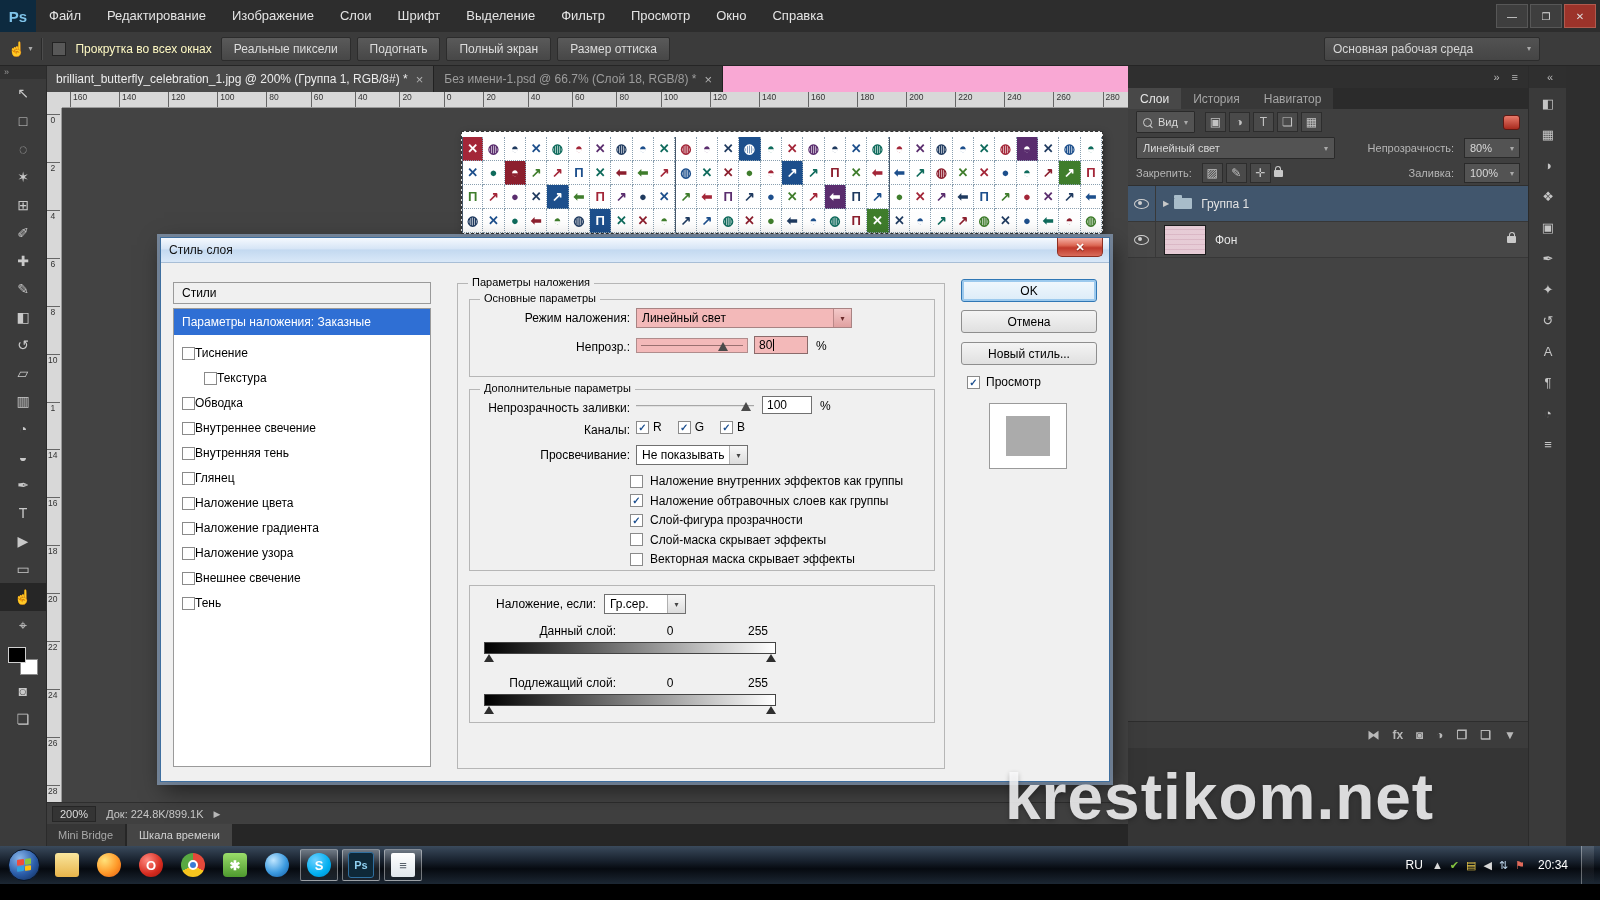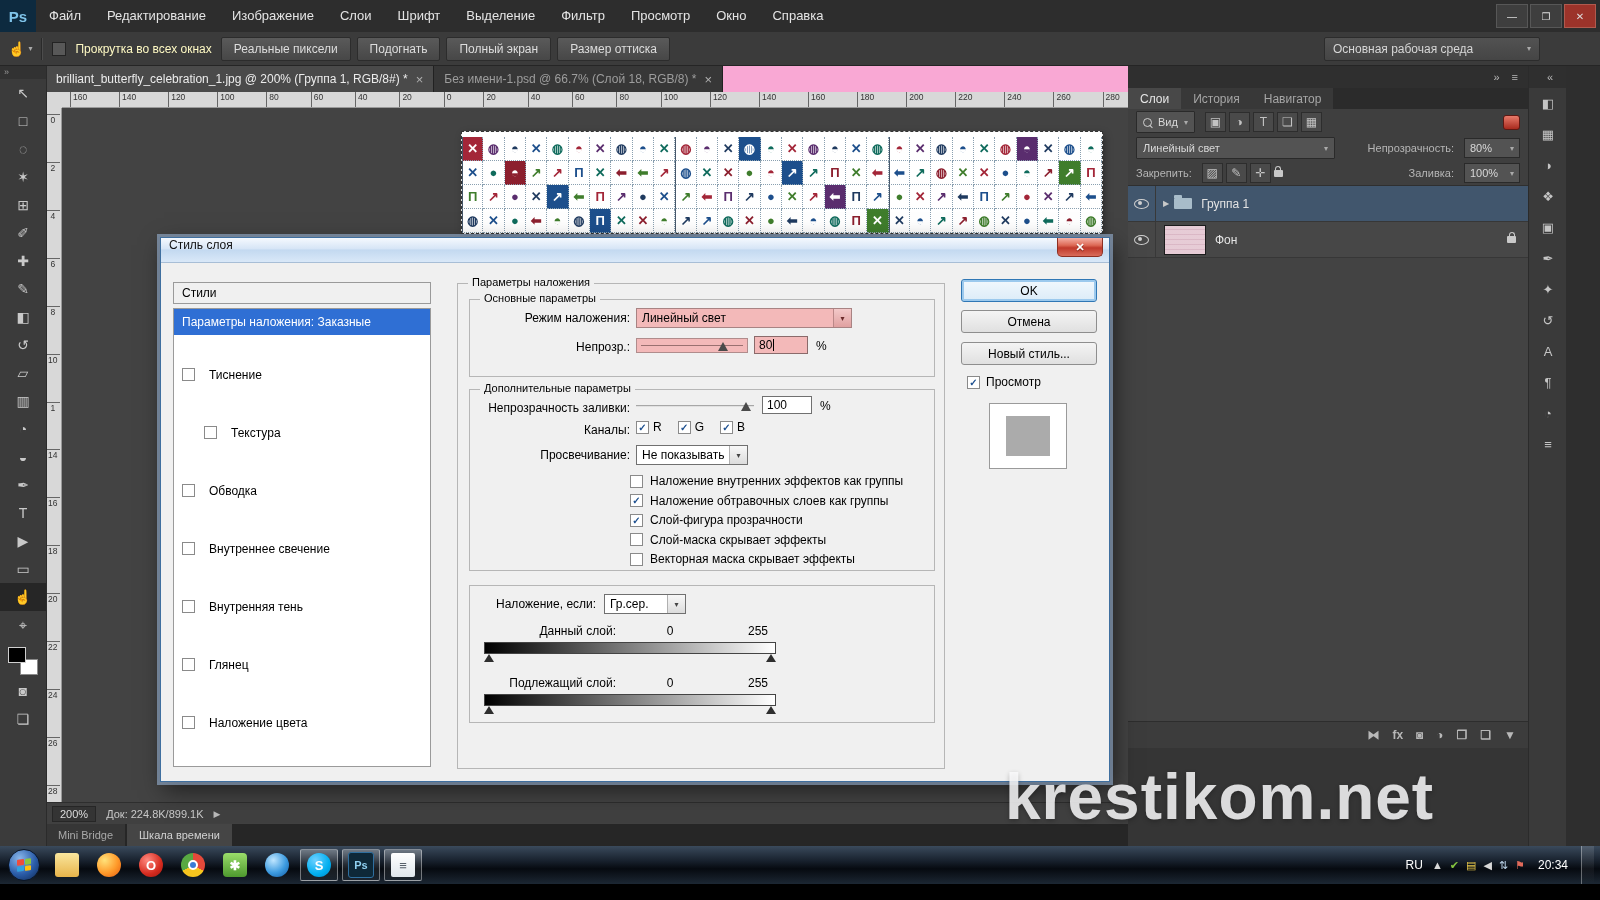--- a/index.html
+++ b/index.html
@@ -99,33 +99,33 @@
   #panel-bottom-icons{height:26px;background:#3c3c3c;border-top:1px solid #2d2d2d;display:flex;align-items:center;justify-content:flex-end;gap:13px;padding-right:12px;}
   .pb-ic{color:#b8b8b8;font-size:12px;font-weight:bold;}
   .panel-filler{flex:1;background:#353535;}
   #strip{position:absolute;left:400px;top:0;width:38px;height:100%;background:#3a3a3a;border-left:1px solid #2b2b2b;}
   #strip .dock-mini-header{height:22px;line-height:22px;background:#2f2f2f;color:#bbb;font-size:11px;text-align:center;}
   .strip-icon{height:31px;display:flex;align-items:center;justify-content:center;color:#c5c5c5;font-size:13px;}
   #dockfiller{position:absolute;left:438px;top:0;right:0;height:100%;background:#2e2e2e;}
   
   #dialog{position:absolute;left:160px;top:237px;width:950px;height:545px;background:#f0f0f0;border:1px solid #3f6f9f;
           box-shadow:0 0 0 3px rgba(160,190,225,.55),4px 8px 22px rgba(0,0,0,.55);z-index:40;box-sizing:border-box;font-size:12px;color:#000;}
-  #dlg-title{height:24px;background:linear-gradient(#f5f9fe,#d6e5f6 45%,#c3d9f0 50%,#d9e8f8);display:flex;align-items:flex-start;
+  #dlg-title{height:24px;background:linear-gradient(#f5f9fe,#d6e5f6 45%,#c3d9f0 50%,#d9e8f8);display:flex;align-items:center;
              padding-left:8px;font-size:12px;color:#111;border-bottom:1px solid #a8bed6;position:relative;}
   .dlg-close{position:absolute;right:6px;top:0;width:44px;height:18px;
              background:linear-gradient(#f5b0a5,#dd6a57 40%,#c0392b 55%,#d96c5b);
              border:1px solid #8e2f22;border-top:none;border-radius:0 0 5px 5px;color:#fff;font-size:11px;font-weight:bold;
              display:flex;align-items:center;justify-content:center;text-shadow:0 1px 1px #7a2015;}
   #dlg-body{position:relative;height:519px;}
   .groupbox{position:absolute;border:1px solid #b6b6b6;}
   .legend{position:absolute;top:-8px;left:10px;background:#f0f0f0;padding:0 4px;font-size:11px;color:#000;white-space:nowrap;}
   #stylesHeader{position:absolute;left:12px;top:19px;width:258px;height:22px;border:1px solid #9a9a9a;display:flex;align-items:center;padding-left:8px;box-sizing:border-box;}
   #stylesList{position:absolute;left:12px;top:45px;width:258px;height:459px;border:1px solid #9a9a9a;background:#fff;overflow:hidden;box-sizing:border-box;}
   .style-sel{height:26px;background:#2f6fd4;color:#fff;display:flex;align-items:center;padding-left:8px;}
-  .style-item{height:25px;display:flex;align-items:flex-start;gap:14px;padding-left:8px;margin-top:33px;}
+  .style-item{height:25px;display:flex;align-items:flex-end;gap:0;padding-left:8px;}
   .style-item.ind{padding-left:30px;}
   .wcb{width:13px;height:13px;border:1px solid #8a8a8a;background:#fff;display:inline-flex;align-items:center;justify-content:center;
        font-size:10px;color:#1c4f8f;font-weight:bold;box-sizing:border-box;flex:0 0 13px;}
   #outerGroup{left:296px;top:20px;width:486px;height:484px;}
   #grp1{left:308px;top:36px;width:464px;height:76px;}
   #grp2{left:308px;top:126px;width:464px;height:180px;}
   #grp3{left:308px;top:322px;width:464px;height:136px;}
   .dlabel{position:absolute;font-size:12px;color:#000;white-space:nowrap;}
   .ralign{text-align:right;}
   .combo{position:absolute;background:#fff;border:1px solid #707070;height:20px;display:flex;align-items:center;font-size:12px;box-sizing:border-box;}
@@ -603,20 +603,24 @@
           <div class="style-item" data-name="style-list-item">
             <span class="wcb" data-name="style-checkbox"></span>
             <span data-name="style-label">Наложение цвета</span>
           </div>
           <div class="style-item" data-name="style-list-item">
             <span class="wcb" data-name="style-checkbox"></span>
             <span data-name="style-label">Наложение градиента</span>
           </div>
           <div class="style-item" data-name="style-list-item">
             <span class="wcb" data-name="style-checkbox"></span>
+            <span data-name="style-label">Наложение узора</span>
+          </div>
+          <div class="style-item" data-name="style-list-item">
+            <span class="wcb" data-name="style-checkbox"></span>
             <span data-name="style-label">Внешнее свечение</span>
           </div>
           <div class="style-item" data-name="style-list-item">
             <span class="wcb" data-name="style-checkbox"></span>
             <span data-name="style-label">Тень</span>
           </div>
         </div>
 
       <div class="groupbox" id="outerGroup" data-name="blending-options-group">
         <span class="legend" data-name="blending-options-legend">Параметры наложения</span>

